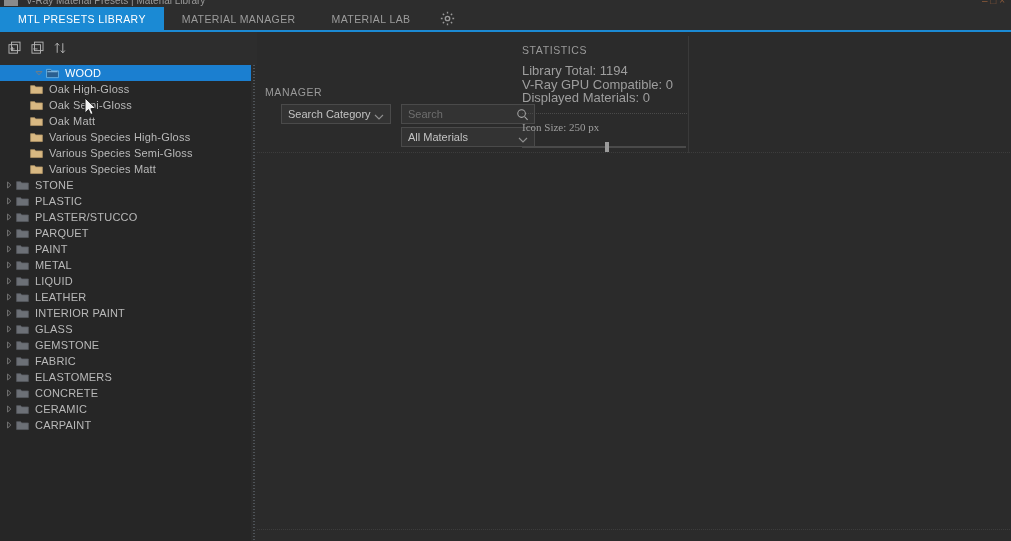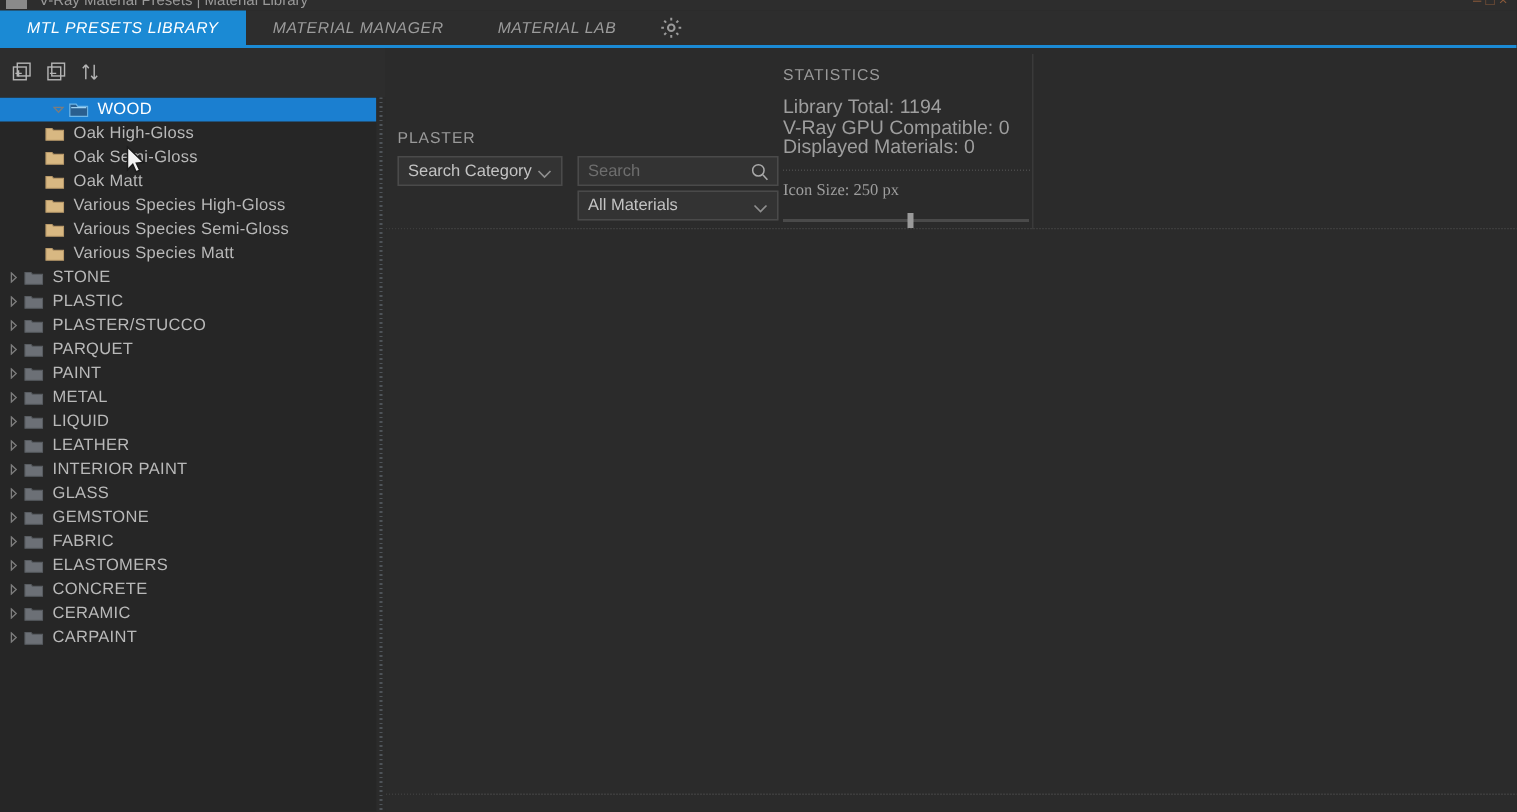--- a/index.html
+++ b/index.html
@@ -65,21 +65,20 @@
   .tab {
     display: flex;
     align-items: center;
     justify-content: center;
     padding: 0 18px;
     font-size: 10.5px;
     letter-spacing: 0.4px;
     color: #9c9c9c;
     cursor: default;
     user-select: none;
-    font-style: italic;
   }
   .tab.active {
     background: #1b8ad4;
     color: #ffffff;
   }
   #gear-tab {
     display: flex;
     align-items: center;
     justify-content: center;
     width: 38px;
@@ -706,22 +705,22 @@
       </div>
     </div>
 </div>
 <div id="vsplit">
     <div class="grip"></div>
   </div>
 
 <div id="rightarea">
 
   <div id="filter-group">
-    <div class="group-title">PLASTER</div>
-    <div style="position:relative;height:43px;">
+    <div class="group-title">MANAGER</div>
+    <div style="position:relative;height:43px;margin-left:16px;">
       <div class="field" id="search-category">
         <span>Search Category</span>
         <span class="combo-arrow">
           <svg width="10" height="8" viewBox="0 0 10 8">
               <path d="M1 2l4 4 4-4" fill="none" stroke="#8f8f8f" stroke-width="1.1"></path>
             </svg>
         </span>
       </div>
       <div class="field" id="search-input">
         <span>Search</span>

